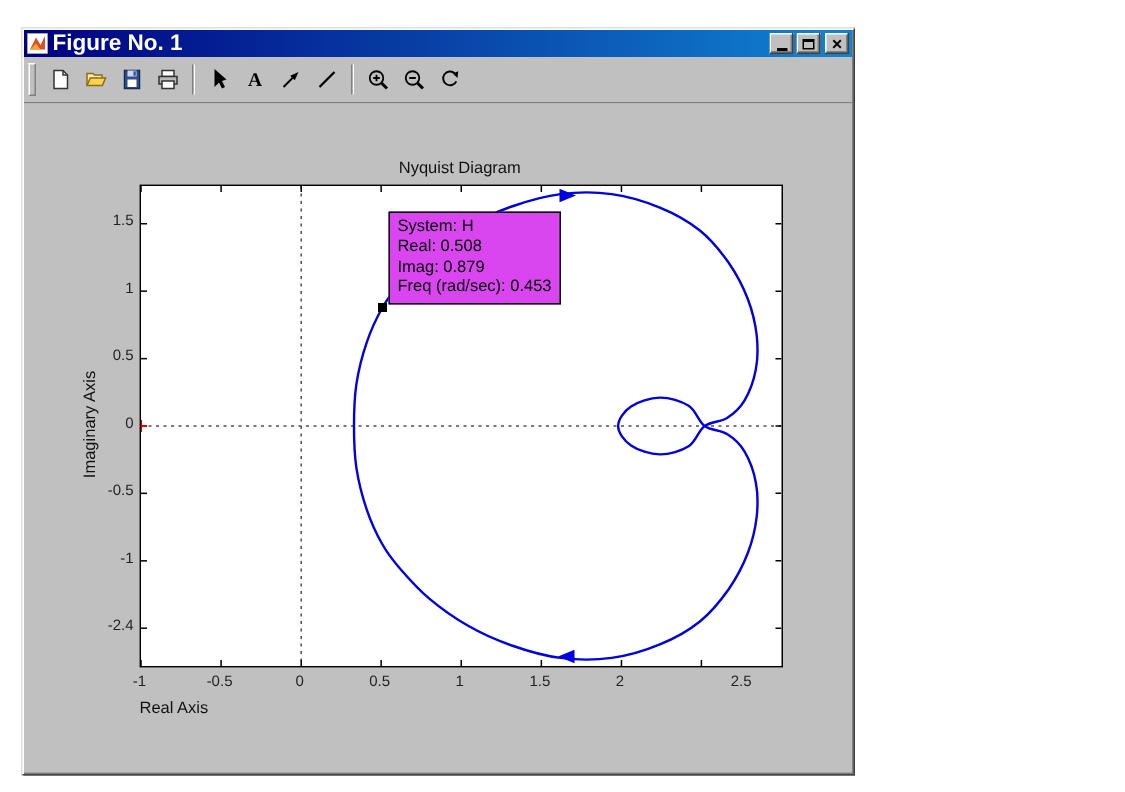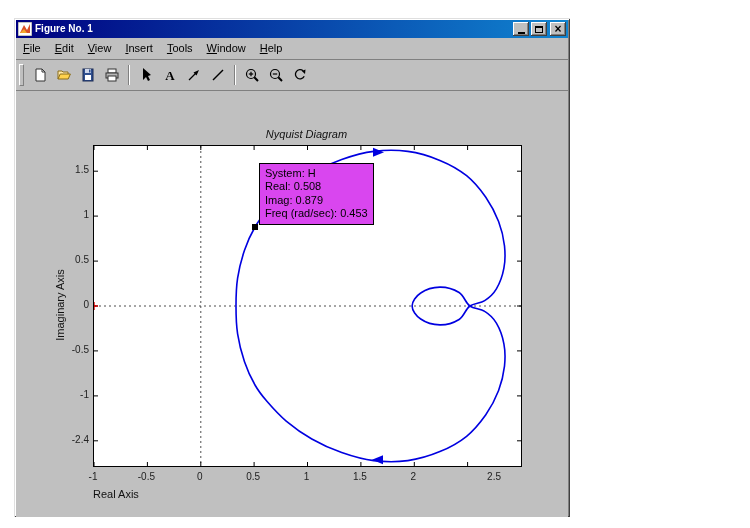--- a/index.html
+++ b/index.html
@@ -6,21 +6,21 @@
   .screen{position:relative;width:750px;height:528px;background:#ffffff;overflow:hidden;
           font-family:"Liberation Sans",sans-serif;}
   
   .window{position:absolute;left:14px;top:18px;width:556px;height:499px;background:#c0c0c0;
           box-shadow:inset 1px 1px 0 #dfdfdf,inset -1px -1px 0 #404040,
                      inset 2px 2px 0 #ffffff,inset -2px -2px 0 #808080;
           padding:2px;box-sizing:border-box;}
   .titlebar{height:18px;display:flex;align-items:center;padding:0 2px;
             background:linear-gradient(90deg,#000080,#1084d0);}
   .titlebar .app-icon{width:14px;height:14px;margin-right:3px;flex:0 0 auto;}
-  .titlebar .title{flex:1;color:#ffffff;font-weight:bold;font-size:10px;line-height:18px;
+  .titlebar .title{flex:1;color:#ffffff;font-weight:bold;font-size:15px;line-height:18px;
                    white-space:nowrap;overflow:hidden;}
   .tbtn{width:16px;height:14px;background:#c0c0c0;border:none;padding:0;margin-left:2px;
         box-shadow:inset -1px -1px 0 #404040,inset 1px 1px 0 #ffffff,inset -2px -2px 0 #808080;
         display:flex;align-items:center;justify-content:center;cursor:default;}
   .tbtn.min{align-items:flex-end;}
   .glyph-min{display:block;width:7px;height:2px;background:#000;margin-bottom:2px;}
   .glyph-max{display:block;width:8px;height:7px;border:1px solid #000;border-top:2px solid #000;box-sizing:border-box;}
   .glyph-close{font-size:12px;font-weight:bold;line-height:10px;color:#000;}
   
   .menubar{height:21px;display:flex;align-items:center;background:#c0c0c0;
@@ -33,21 +33,21 @@
         border-top:1px solid #ffffff;border-right:1px solid #808080;border-bottom:1px solid #808080;}
   .tb{width:22px;height:22px;background:transparent;border:none;padding:2px;margin:0 1px;
       display:flex;align-items:center;justify-content:center;cursor:default;}
   .tsep{width:0;height:20px;border-left:1px solid #808080;border-right:1px solid #ffffff;margin:0 4px;}
   
   .figure-area{position:relative;height:426px;background:#c0c0c0;overflow:hidden;}
   .axes-wrap{position:absolute;left:77px;top:54px;width:427px;height:320px;}
   .axes-svg{position:absolute;left:0;top:0;width:427px;height:320px;background:#ffffff;
             border:1px solid #000000;}
   .plot-title{position:absolute;left:0;top:-17px;width:427px;text-align:center;
-              font-size:11px;color:#111;font-style:italic;}
+              font-size:11px;color:#111;}
   .xlabel{position:absolute;left:0;top:343px;width:427px;text-align:left;font-size:11px;color:#111;}
   .ylabel{position:absolute;left:-33px;top:50%;transform:translate(-50%,-50%) rotate(-90deg);
           font-size:11px;color:#111;white-space:nowrap;}
   .xtick{position:absolute;top:326px;width:40px;text-align:center;font-size:10px;color:#222;}
   .ytick{position:absolute;left:-46px;width:42px;text-align:right;font-size:10px;color:#222;}
   .datatip{position:absolute;background:#ffffdf;border:1px solid #000;padding:3px 5px;
            font-size:11px;line-height:13.5px;color:#000;white-space:nowrap;z-index:5;}
 </style>
 </head>
 <body>
@@ -68,29 +68,20 @@
           <span class="glyph-min"></span>
         </button>
       <button class="tbtn">
           <span class="glyph-max"></span>
         </button>
       <button class="tbtn" style="margin-left:3px">
           <span class="glyph-close">×</span>
         </button>
     </div>
 
-    <div class="menubar" id="menubar">
-        <span class="menu-item"><u>F</u>ile</span>
-        <span class="menu-item"><u>E</u>dit</span>
-        <span class="menu-item"><u>V</u>iew</span>
-        <span class="menu-item"><u>I</u>nsert</span>
-        <span class="menu-item"><u>T</u>ools</span>
-        <span class="menu-item"><u>W</u>indow</span>
-        <span class="menu-item"><u>H</u>elp</span>
-      </div>
 
     <div class="toolbar">
       <span class="grip"></span>
 
       <button class="tb">
         <svg width="16" height="16">
           <path d="M4 2h6l3 3v9H4z" fill="#ffffff" stroke="#333333"></path>
           <path d="M10 2v3h3" fill="none" stroke="#333333"></path>
         </svg>
       </button>

